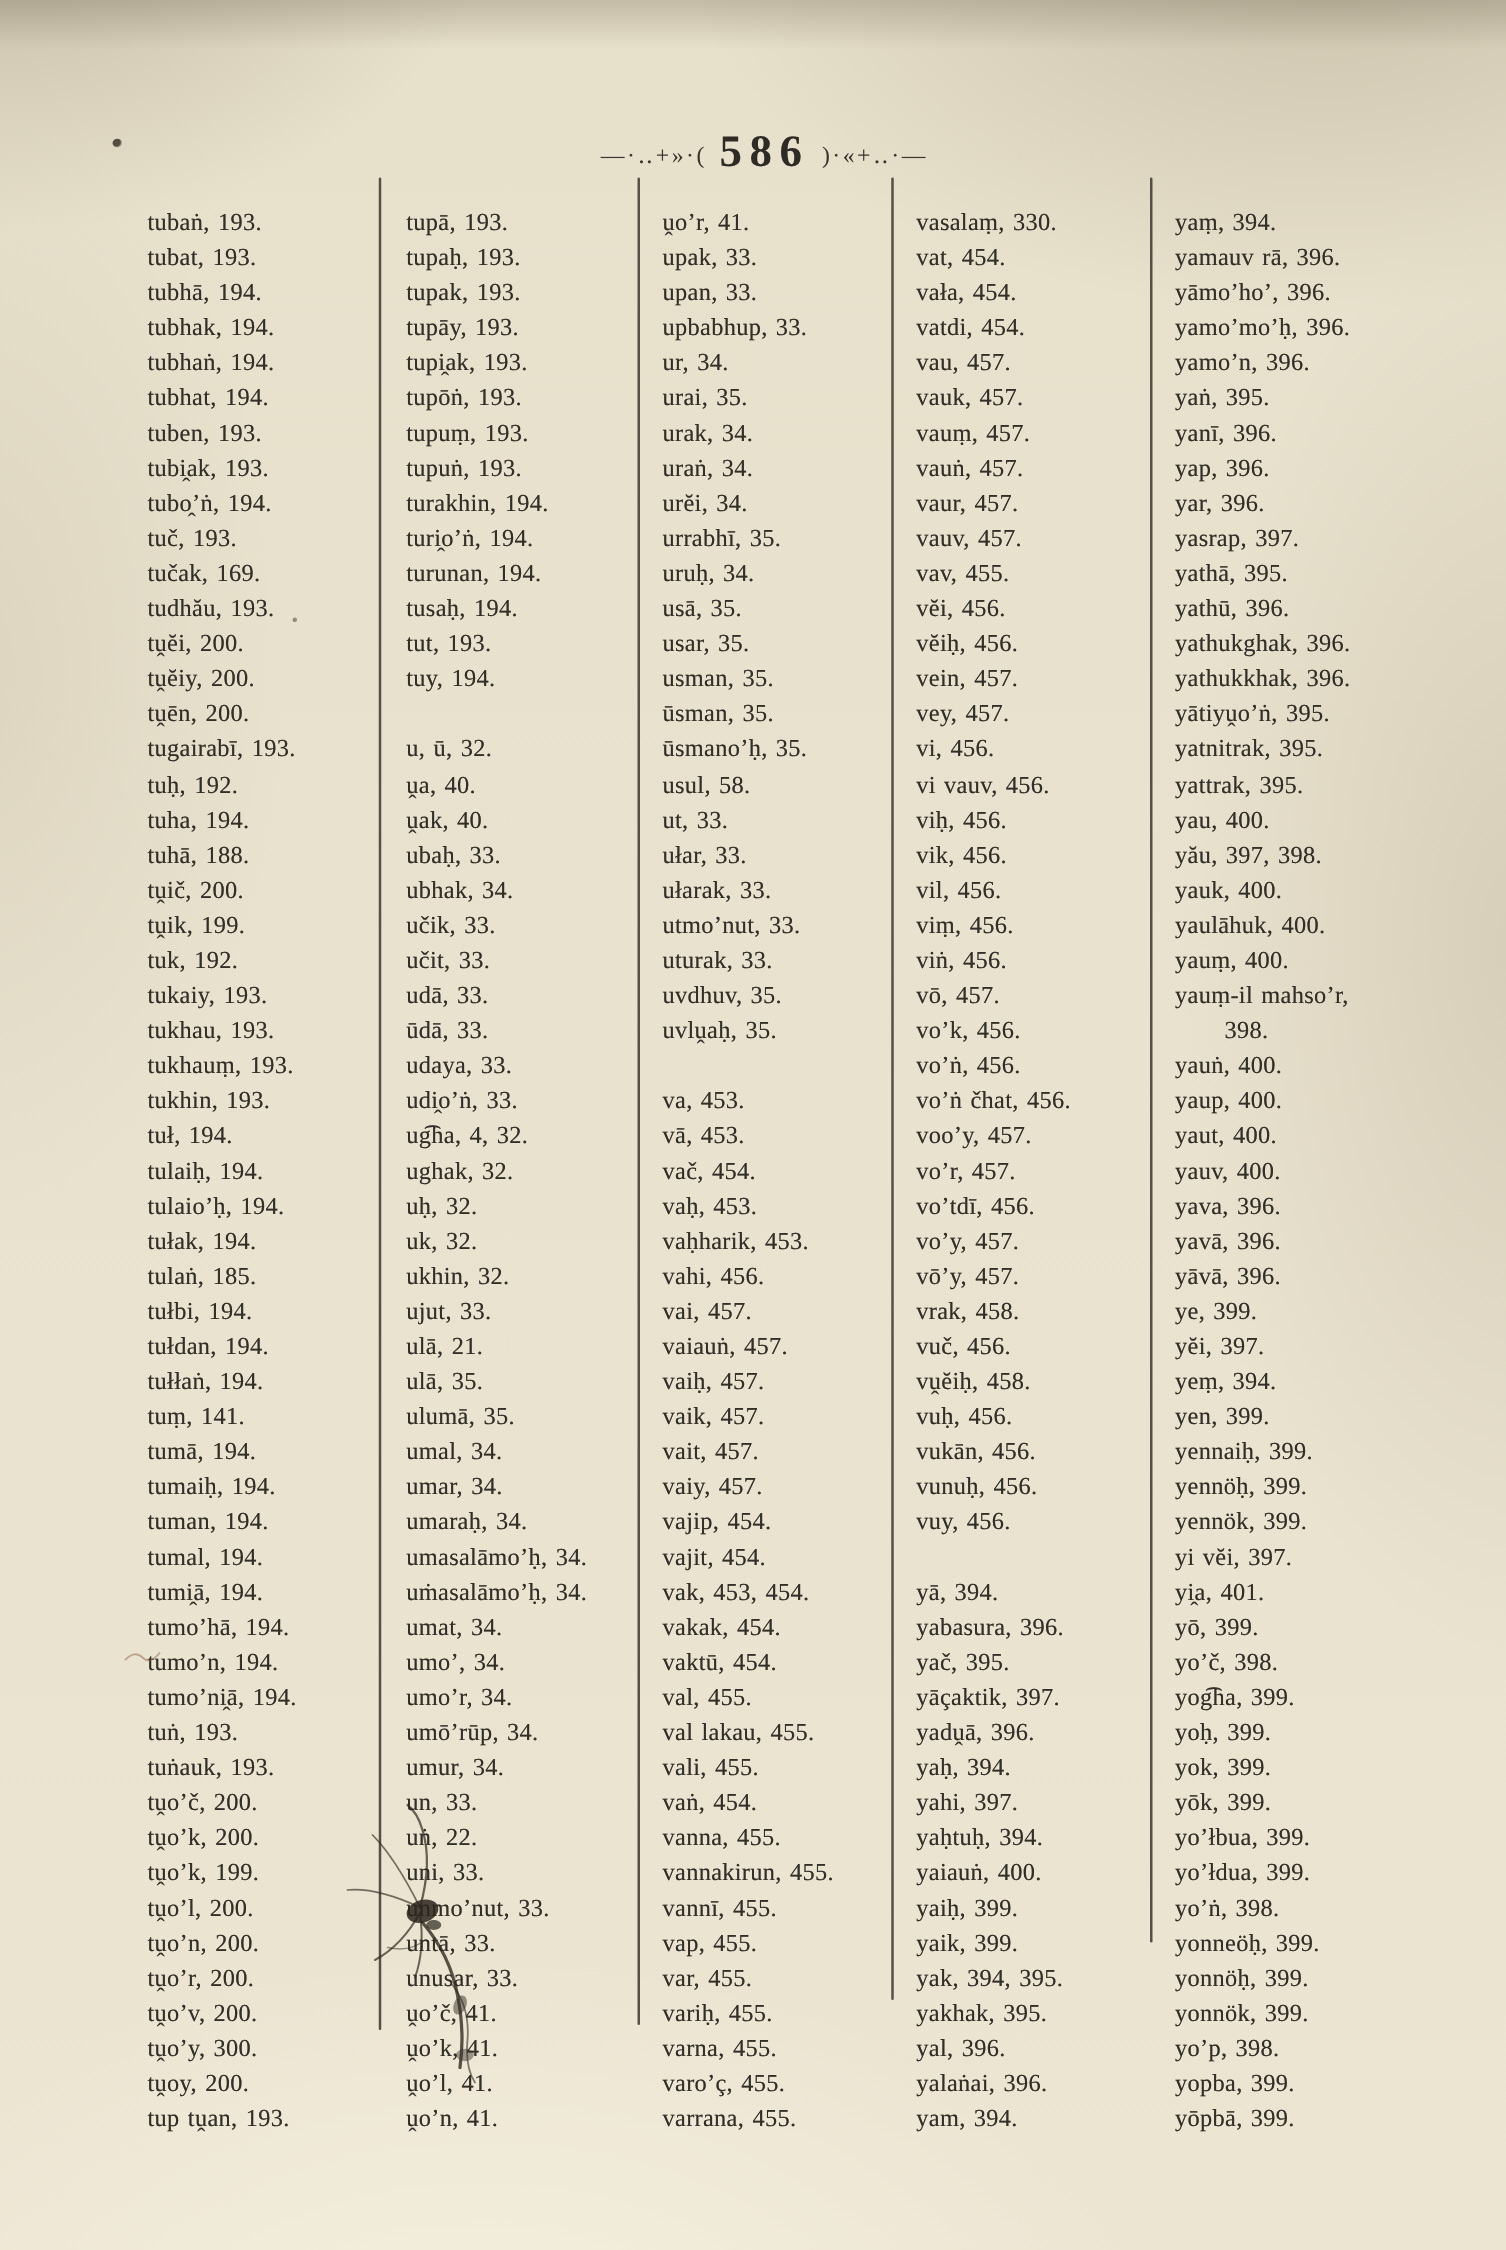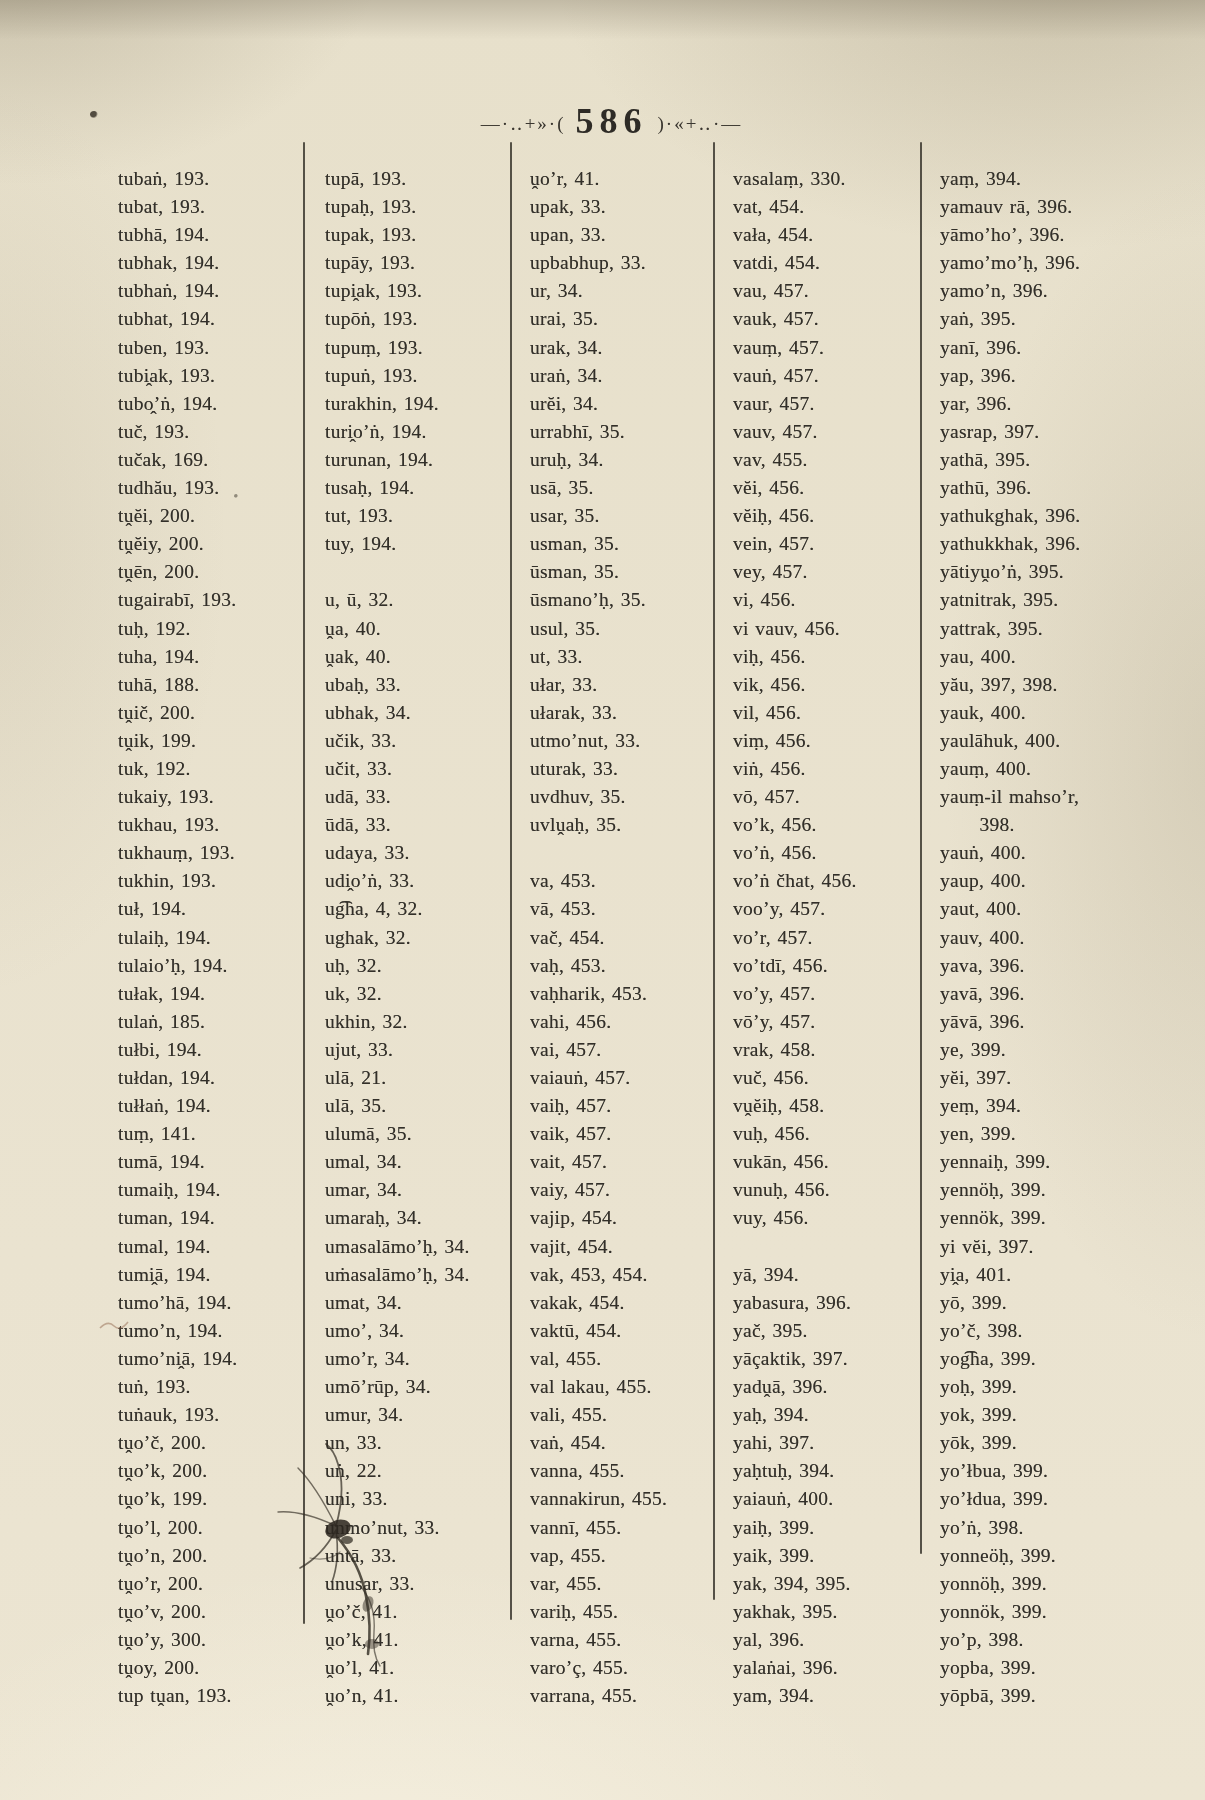--- a/index.html
+++ b/index.html
@@ -191,21 +191,21 @@
       <div class="entry">urak, 34.</div>
       <div class="entry">uraṅ, 34.</div>
       <div class="entry">urĕi, 34.</div>
       <div class="entry">urrabhī, 35.</div>
       <div class="entry">uruḥ, 34.</div>
       <div class="entry">usā, 35.</div>
       <div class="entry">usar, 35.</div>
       <div class="entry">usman, 35.</div>
       <div class="entry">ūsman, 35.</div>
       <div class="entry">ūsmanoʼḥ, 35.</div>
-      <div class="entry">usul, 35.</div>
+      <div class="entry">usul, 58.</div>
       <div class="entry">ut, 33.</div>
       <div class="entry">ułar, 33.</div>
       <div class="entry">ułarak, 33.</div>
       <div class="entry">utmoʼnut, 33.</div>
       <div class="entry">uturak, 33.</div>
       <div class="entry">uvdhuv, 35.</div>
       <div class="entry">uvlṷaḥ, 35.</div>
       <div class="entry blank"></div>
       <div class="entry">va, 453.</div>
       <div class="entry">vā, 453.</div>

